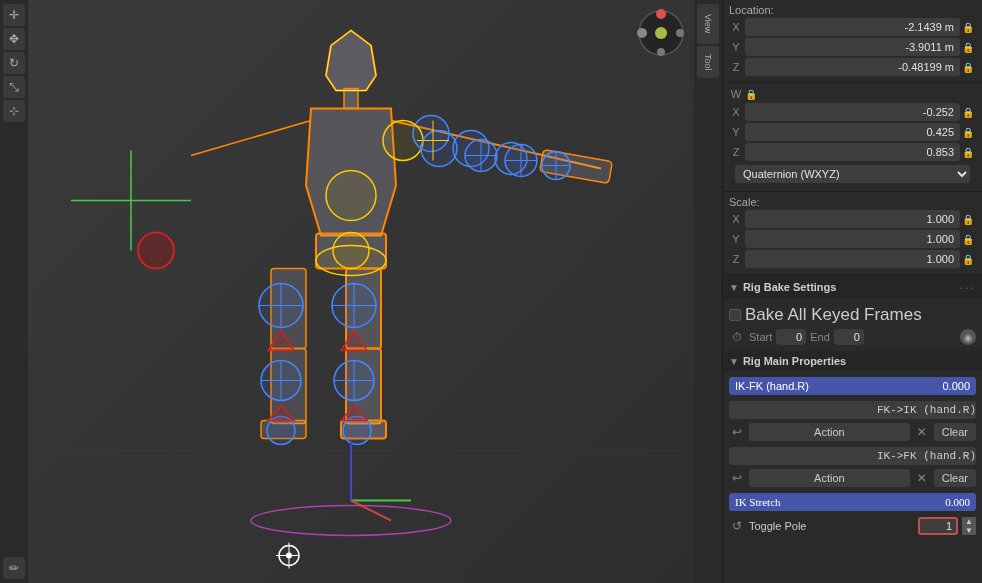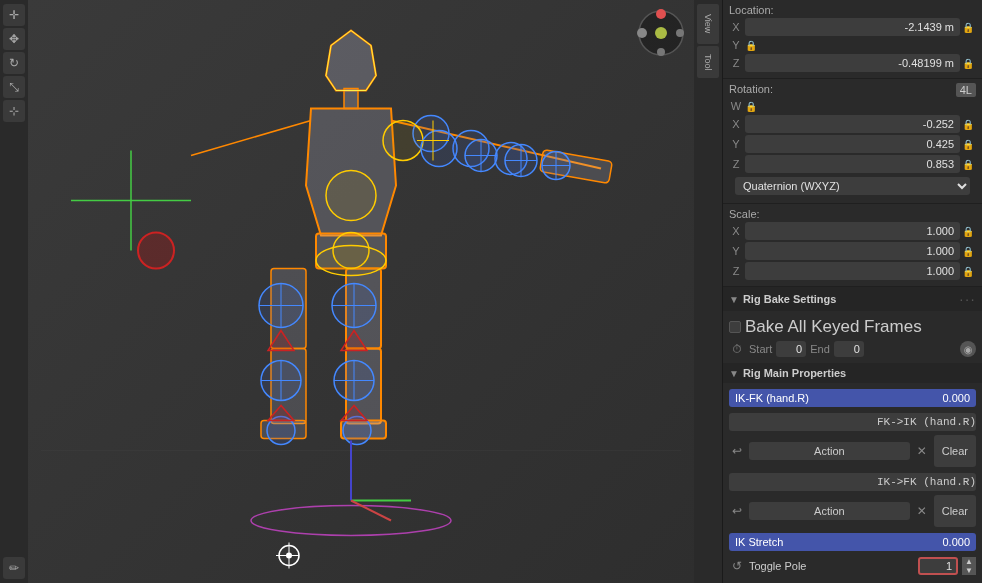--- a/index.html
+++ b/index.html
@@ -313,21 +313,21 @@
       justify-content: center;
     }
 
     .clear-btn {
       background: #3d3d3d;
       border: none;
       border-radius: 3px;
       color: #ccc;
       font-size: 11px;
       padding: 0 8px;
-      height: 32px;
+      height: 18px;
       cursor: pointer;
     }
 
     .fk-ik-btn {
       flex: 1;
       background: #3d3d3d;
       border: none;
       border-radius: 3px;
       color: #ccc;
       font-size: 11px;
@@ -347,20 +347,21 @@
 
     .ik-stretch-slider {
       flex: 1;
       background: #45a;
       border-radius: 3px;
       height: 18px;
       display: flex;
       align-items: center;
       padding: 0 6px;
       cursor: pointer;
+      font-family: Liberation Serif, serif;
     }
 
     .ik-stretch-label {
       font-size: 11px;
       color: #fff;
     }
 
     .ik-stretch-value {
       margin-left: auto;
       font-size: 11px;
@@ -587,34 +588,31 @@
 
     <div class="prop-section">
       <div class="prop-label">Location:</div>
       <div class="prop-row">
         <span class="axis-label">X</span>
         <input class="prop-input" type="text" value="-2.1439 m" style="">
         <div class="lock-icon">🔒</div>
       </div>
       <div class="prop-row">
         <span class="axis-label">Y</span>
+        <input class="prop-input" type="text" value="-3.9011 m" style="">
         <div class="lock-icon">🔒</div>
       </div>
       <div class="prop-row">
         <span class="axis-label">Z</span>
         <input class="prop-input" type="text" value="-0.48199 m" style="">
         <div class="lock-icon">🔒</div>
       </div>
     </div>
 
     <div class="prop-section">
-      <div style="display:flex; align-items:center; margin-bottom:2px;">
-        <span class="prop-label">Rotation:</span>
-        <span class="badge-4l" style="margin-left:auto;">4L</span>
-      </div>
       <div class="prop-row">
         <span class="axis-label">W</span>
         <div class="lock-icon">🔒</div>
       </div>
       <div class="prop-row">
         <span class="axis-label">X</span>
         <input class="prop-input" type="text" value="-0.252" style="">
         <div class="lock-icon">🔒</div>
       </div>
       <div class="prop-row">

